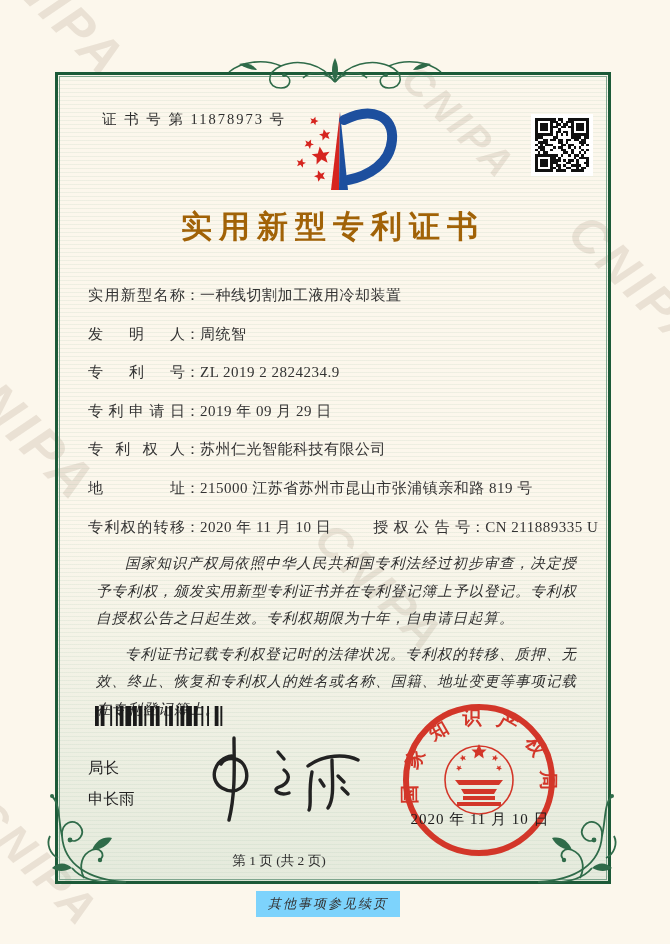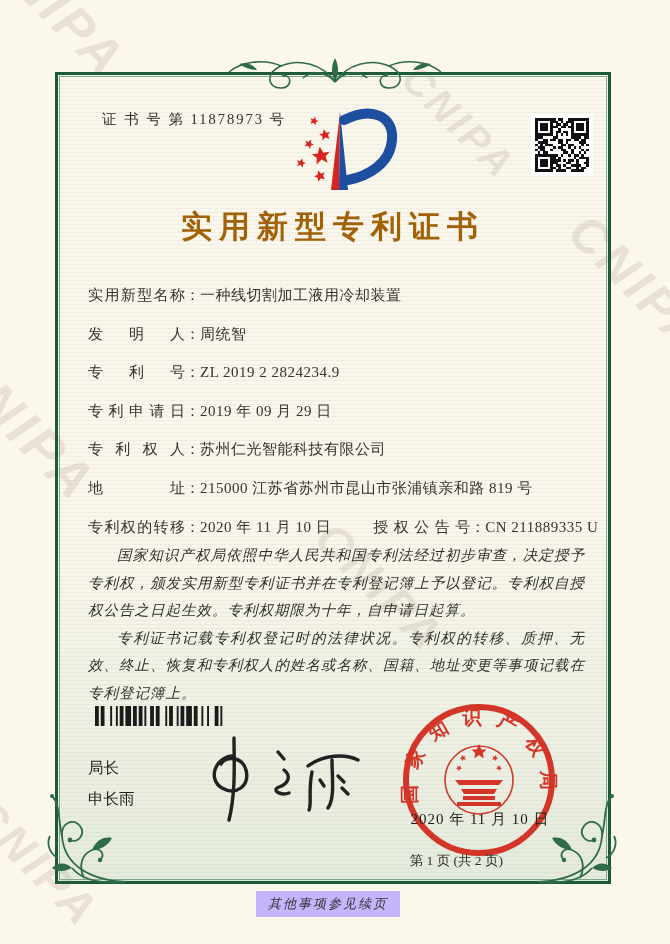--- a/index.html
+++ b/index.html
@@ -25,37 +25,37 @@
          font-size:31px;font-weight:bold;color:#a16207;letter-spacing:7px;}
 
   .fields{position:absolute;left:88px;top:276px;width:500px;font-size:15px;color:#333;}
   .frow{height:38.6px;line-height:38.6px;white-space:nowrap;}
   .flabel{display:inline-block;width:97px;text-align:justify;text-align-last:justify;vertical-align:top;}
   .fvalue{letter-spacing:0.5px;}
   .grant-no{margin-left:42px;}
 
   .paras{position:absolute;left:88px;top:542px;width:497px;font-size:14.5px;color:#2f2f2f;
          font-style:italic;line-height:27.5px;letter-spacing:1px;text-align:justify;}
-  .paras p{margin:0;text-indent:2em;}
+  .paras p{margin:8px;text-indent:2em;}
 
   .barcode-box{position:absolute;left:95px;top:706px;}
 
   .officer{position:absolute;left:88px;top:752px;font-size:15.5px;color:#222;
            font-family:"Liberation Sans","DejaVu Sans",sans-serif;line-height:31px;}
 
   .signature{position:absolute;left:192px;top:730px;}
 
   .seal{position:absolute;left:399px;top:700px;opacity:0.95;}
   .seal-date{position:absolute;left:402px;top:810px;width:156px;text-align:center;
              font-size:15px;color:#1c1c1c;letter-spacing:1px;}
 
-  .page-no{position:absolute;left:55px;top:852px;width:448px;text-align:right;
+  .page-no{position:absolute;left:55px;top:852px;width:448px;text-align:center;
            font-size:13.5px;color:#2e2e2e;}
 
-  .footer-note{position:absolute;left:256px;top:891px;background:#c4b5fd;
+  .footer-note{position:absolute;left:256px;top:891px;background:#7dd3fc;
                padding:4px 12px;font-size:13px;font-style:italic;color:#333;letter-spacing:2px;}
 
   .qr-box{position:absolute;left:531px;top:114px;width:62px;height:62px;background:#fff;
           display:flex;align-items:center;justify-content:center;}
 
   .logo{position:absolute;left:268px;top:92px;}
   .flourish-top{position:absolute;left:223px;top:48px;}
   .flourish-bl{position:absolute;left:38px;top:788px;}
   .flourish-br{position:absolute;left:534px;top:788px;transform:scaleX(-1);}
 </style>

